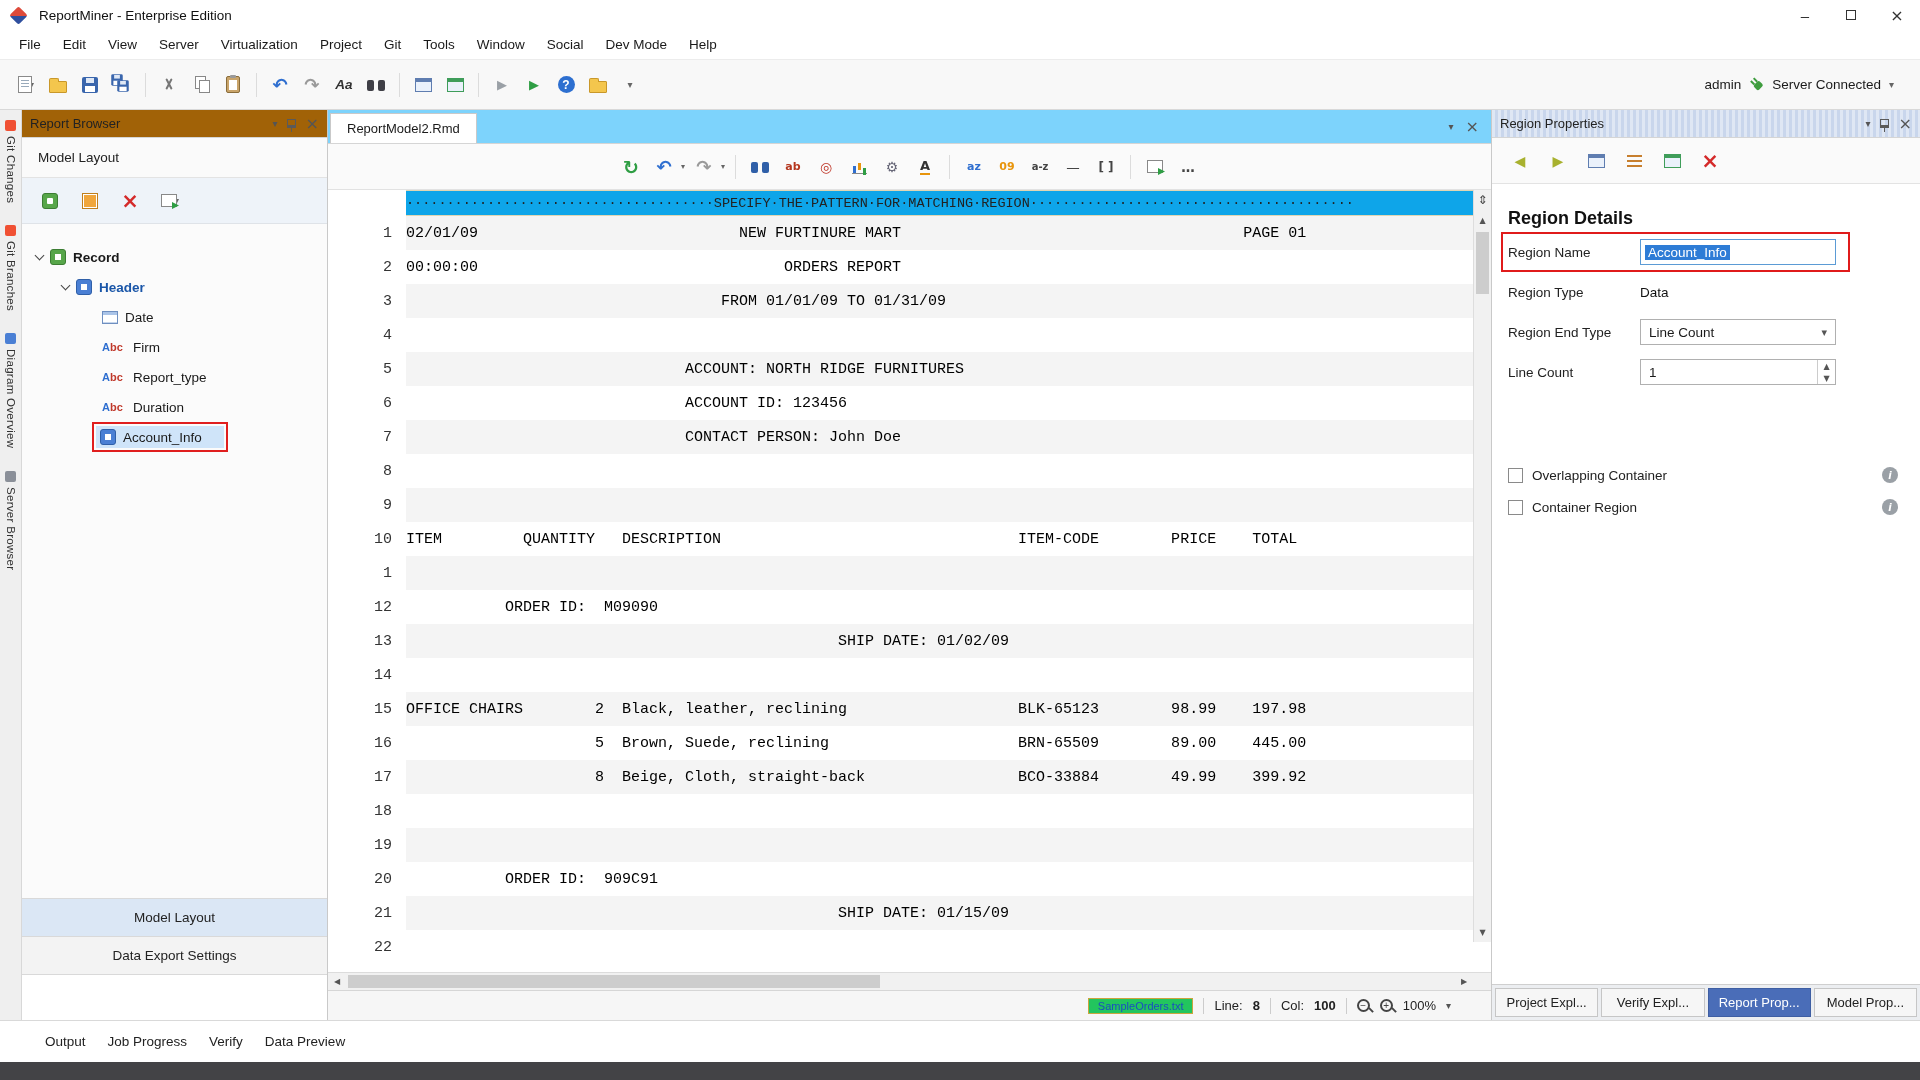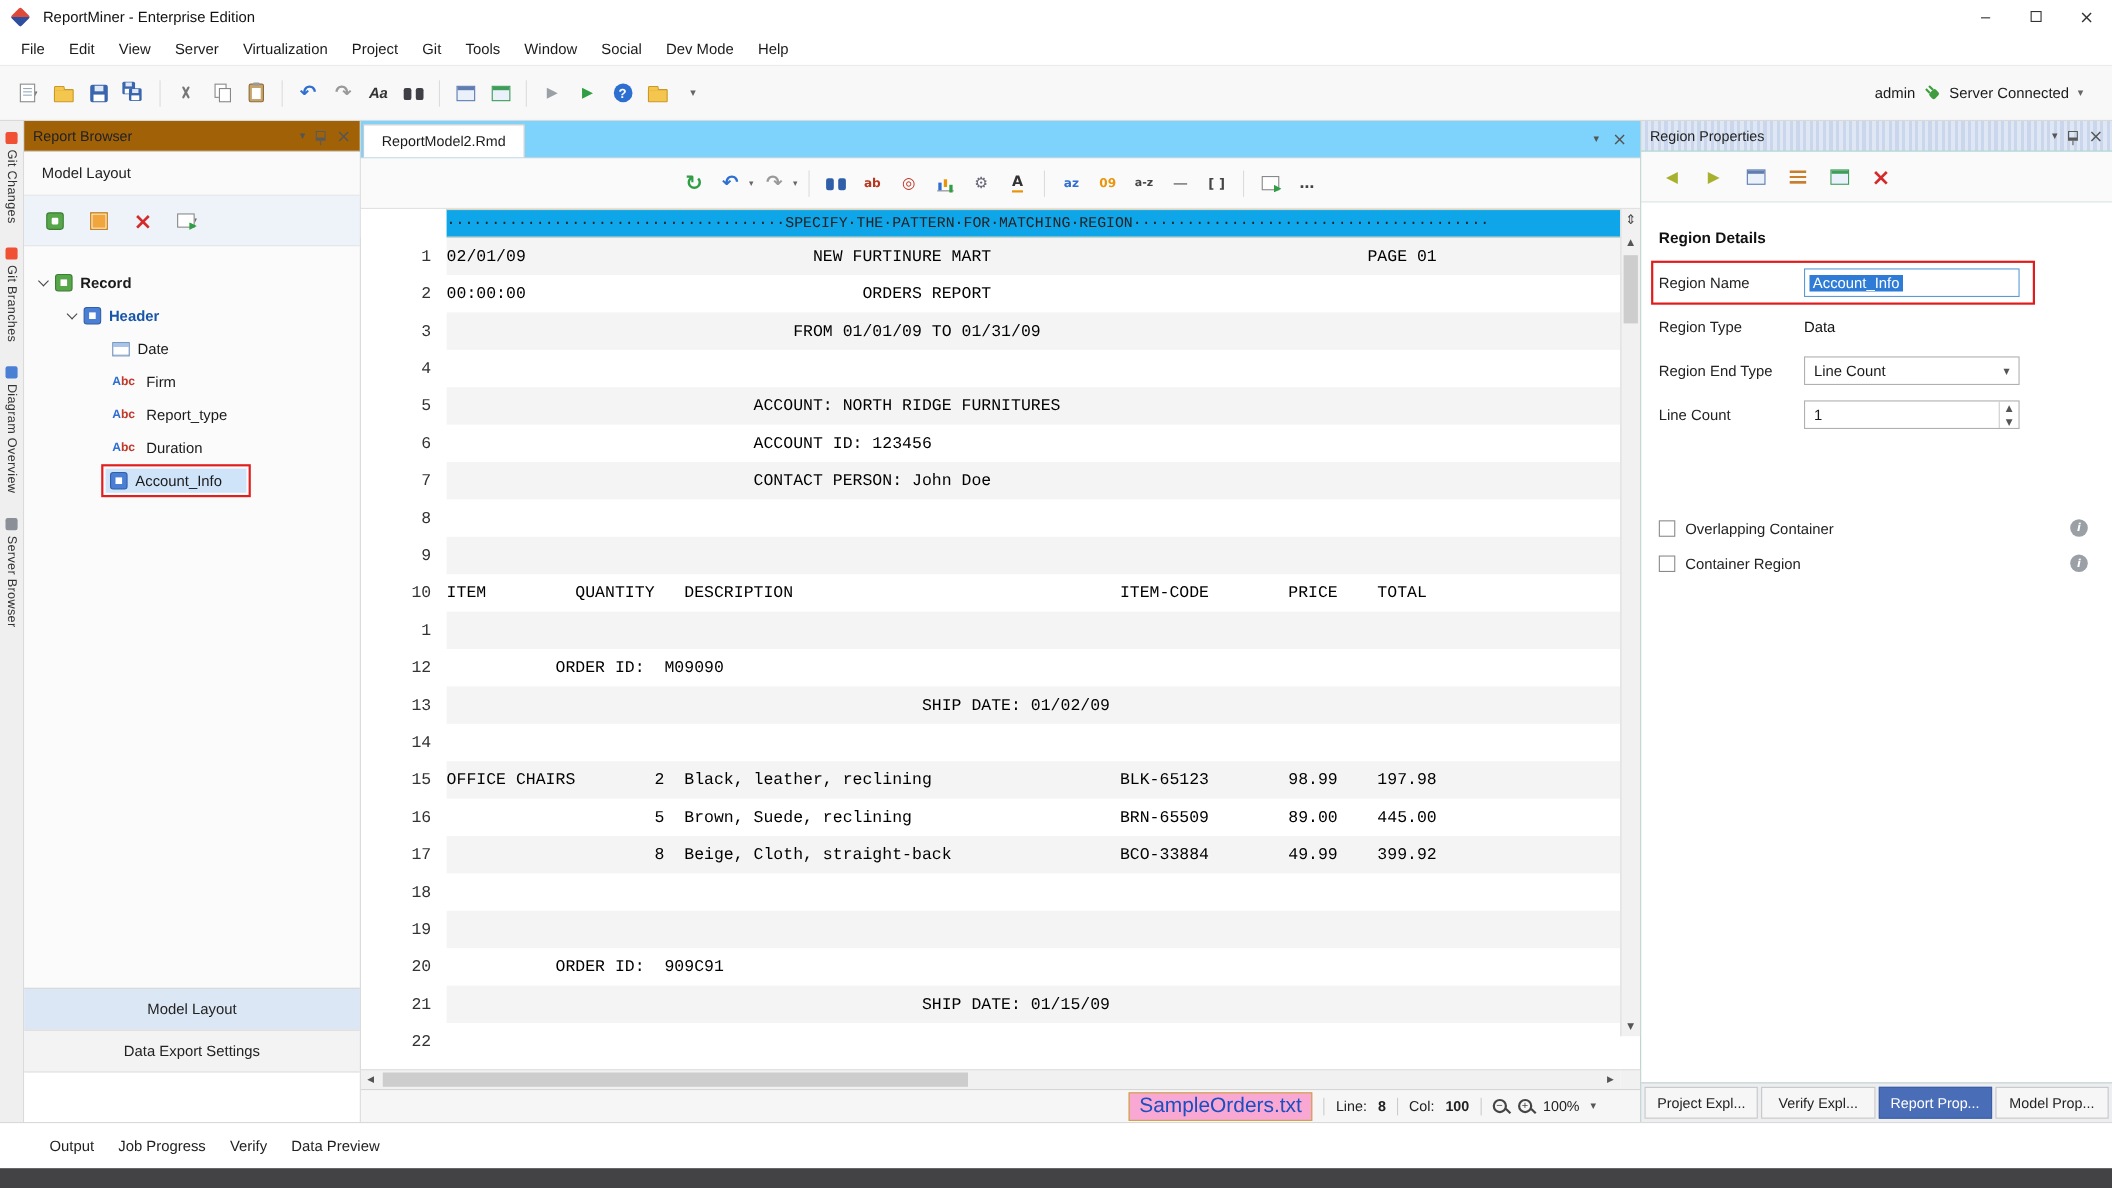--- a/index.html
+++ b/index.html
@@ -166,29 +166,29 @@
   .vs-btn{height:20px;display:flex;align-items:center;justify-content:center;width:100%}
   .vtrack{flex:1;width:100%;position:relative}
   .vthumb{position:absolute;top:2px;left:2px;right:2px;height:62px;background:#cdcdcd}
   .hscroll-row{height:18px;display:flex}
   .hscroll{flex:1;background:#f1f1f1;border-top:1px solid #dcdcdc;display:flex;align-items:center}
   .hs-btn{width:18px;display:flex;align-items:center;justify-content:center}
   .htrack{flex:1;position:relative;height:100%}
   .hthumb{position:absolute;left:2px;top:2px;bottom:2px;width:48%;background:#cdcdcd}
   .hcorner{width:18px;background:#f1f1f1;border-top:1px solid #dcdcdc}
   .estatus{height:30px;background:#f6f6f6;border-top:1px solid #d6d6d6;display:flex;align-items:center;justify-content:flex-end;gap:10px;padding-right:40px;font-size:13px;color:#222}
-  .file-chip{border:1px solid #caa53d;background:#f9a8d4;color:#1b4fc0;padding:1px 9px;font-size:19px}
+  .file-chip{border:1px solid #caa53d;background:#22c55e;color:#1b4fc0;padding:1px 9px;font-size:11px}
   .sb-sep{width:1px;height:16px;background:#ccc}
   .sb-val{font-weight:bold}
 
   
-  .rp-panel{width:428px;background:#5eead4;display:flex;flex-direction:column}
+  .rp-panel{width:428px;background:#d946ef;display:flex;flex-direction:column}
   .rp-tools{height:46px;display:flex;align-items:center;gap:10px;padding:0 14px;background:#fafafa;border-bottom:1px solid #e3e3e3}
   .rp-body{flex:1;background:#fff;padding:24px 16px 0 16px}
-  .rp-section-title{font-weight:bold;font-size:14px;color:#111;margin-bottom:16px}
+  .rp-section-title{font-weight:bold;font-size:18px;color:#111;margin-bottom:6px}
   .frow{display:flex;align-items:center;height:34px;position:relative;margin-bottom:6px}
   .flabel{width:132px;font-size:13.5px;color:#222;flex:none}
   .fvalue{font-size:13.5px;color:#111}
   .txt-input{width:196px;height:26px;border:1px solid #5b9bd5;background:#fff;display:flex;align-items:center;padding:0 4px;font-size:13.5px}
   .txt-sel{background:#2e7cd6;color:#fff;padding:0 3px}
   .red-frame{position:absolute;left:-7px;right:54px;top:-3px;bottom:-3px;border:2px solid #e01b1b;pointer-events:none}
   .dd{width:196px;height:26px;border:1px solid #b0b0b0;background:#fff;display:flex;align-items:center;padding:0 8px;font-size:13.5px}
   .dd .g-chev{margin-left:auto;color:#555;font-size:11px}
   .spin{width:196px;height:26px;border:1px solid #b0b0b0;background:#fff;display:flex;align-items:center;padding-left:8px;font-size:13.5px}
   .spin-btns{margin-left:auto;width:18px;height:100%;border-left:1px solid #ccc;display:flex;flex-direction:column}

